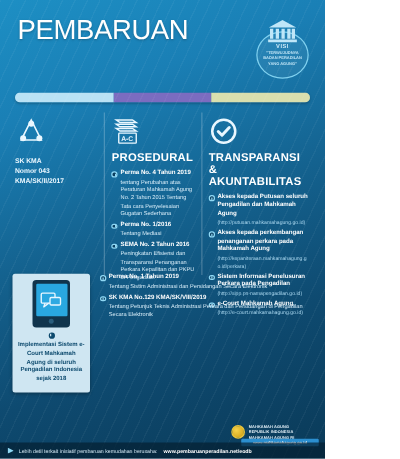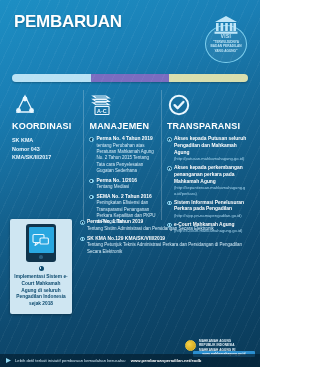--- a/index.html
+++ b/index.html
@@ -18,21 +18,21 @@
   
   #poster::before {
     content: "";
     position: absolute; inset: 0;
     background: repeating-linear-gradient(115deg, rgba(255,255,255,0.045) 0 1px, rgba(255,255,255,0) 1px 9px);
     pointer-events: none;
   }
   
   .header { position: relative; padding: 13px 10px 0 14px; height: 72px; }
   .title {
-    font-size: 17px; font-weight: bold; line-height: 1.02;
+    font-size: 22px; font-weight: normal; line-height: 1.02;
     letter-spacing: -0.3px; text-shadow: 0 1px 2px rgba(0,0,0,.25);
   }
   .title .l2 { display: block; }
   .subtitle { font-size: 7.5px; margin-top: 4px; color: #e8f5fb; letter-spacing: .1px; }
 
   .visi-badge {
     position: absolute; right: 11px; top: 15px;
     width: 46px; height: 48px; text-align: center;
   }
   .visi-circle {
@@ -154,39 +154,38 @@
       <div class="col-ico">
         <svg width="26" height="24" viewBox="0 0 26 24">
           <g fill="none" stroke="#e9f7ff" stroke-width="1.3">
             <path d="M13 3 L21 19 L5 19 Z"></path>
           </g>
           <circle cx="13" cy="6" r="2.4" fill="#e9f7ff"></circle>
           <circle cx="6.5" cy="17.5" r="2.4" fill="#e9f7ff"></circle>
           <circle cx="19.5" cy="17.5" r="2.4" fill="#e9f7ff"></circle>
         </svg>
       </div>
-      <div class="col-head">KOORDINASI</div>
       <div class="col-sub" style="white-space:pre-line">SK KMA
 Nomor 043
 KMA/SK/II/2017</div>
     </div>
 
     <div class="col">
       <div class="col-ico">
         <svg width="26" height="24" viewBox="0 0 26 24">
           <g fill="none" stroke="#e9f7ff" stroke-width="1.1">
             <path d="M4 3 h13 l3 2 h-13 z"></path>
             <path d="M4 6.4 h13 l3 2 h-13 z"></path>
             <path d="M4 9.8 h13 l3 2 h-13 z"></path>
             <rect x="6" y="13.5" width="14" height="8" rx="0.6"></rect>
           </g>
           <text x="8" y="19.6" font-size="5.4" fill="#e9f7ff" font-family="Liberation Sans, sans-serif" font-weight="bold">A-C</text>
         </svg>
       </div>
-      <div class="col-head">MANAJEMEN</div>
+      <div class="col-head">PROSEDURAL</div>
       <ul class="bullets">
         <li>
           <span class="dot"></span>
           <span class="b-title">Perma No. 4 Tahun 2019</span>
           <span class="b-body">tentang Perubahan atas Peraturan Mahkamah Agung No. 2 Tahun 2015 Tentang Tata cara Penyelesaian Gugatan Sederhana</span>
         </li>
         <li>
           <span class="dot"></span>
           <span class="b-title">Perma No. 1/2016</span>
           <span class="b-body">Tentang Mediasi</span>
@@ -201,20 +200,21 @@
 
     <div class="col wide">
       <div class="col-ico">
         <svg width="24" height="24" viewBox="0 0 24 24">
           <circle cx="12" cy="12" r="9.2" fill="none" stroke="#e9f7ff" stroke-width="2"></circle>
           <path d="M7.6 12.2 L10.6 15.2 L16.4 9" fill="none" stroke="#e9f7ff" stroke-width="2.4" stroke-linecap="round" stroke-linejoin="round"></path>
         </svg>
       </div>
       <div class="col-head">
         <span>TRANSPARANSI</span><br>
+        <span>&amp; AKUNTABILITAS</span>
       </div>
       <ul class="bullets">
         <li>
           <span class="dot"></span>
           <span class="b-title">Akses kepada Putusan seluruh Pengadilan dan Mahkamah Agung</span>
           <span class="b-url">(http://putusan.mahkamahagung.go.id)</span>
         </li>
         <li>
           <span class="dot"></span>
           <span class="b-title">Akses kepada perkembangan penanganan perkara pada Mahkamah Agung</span>

